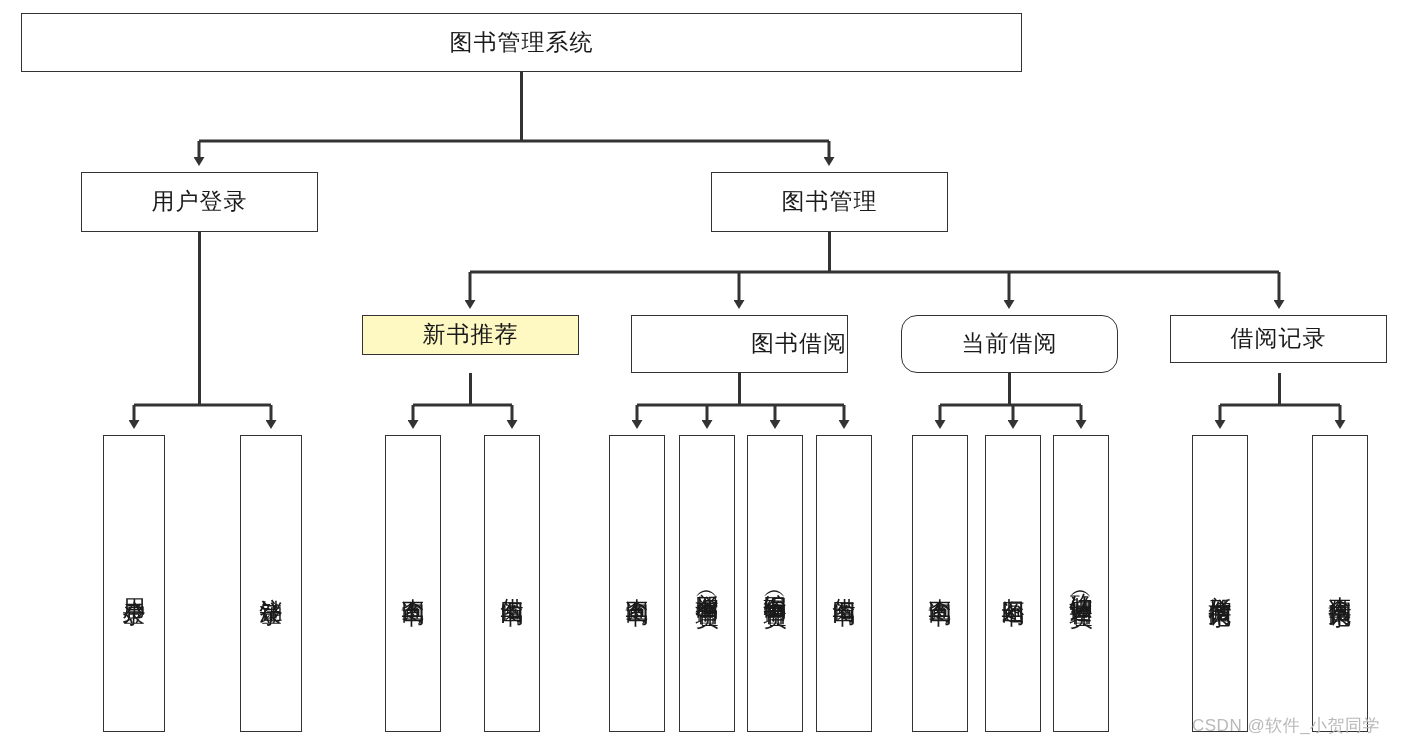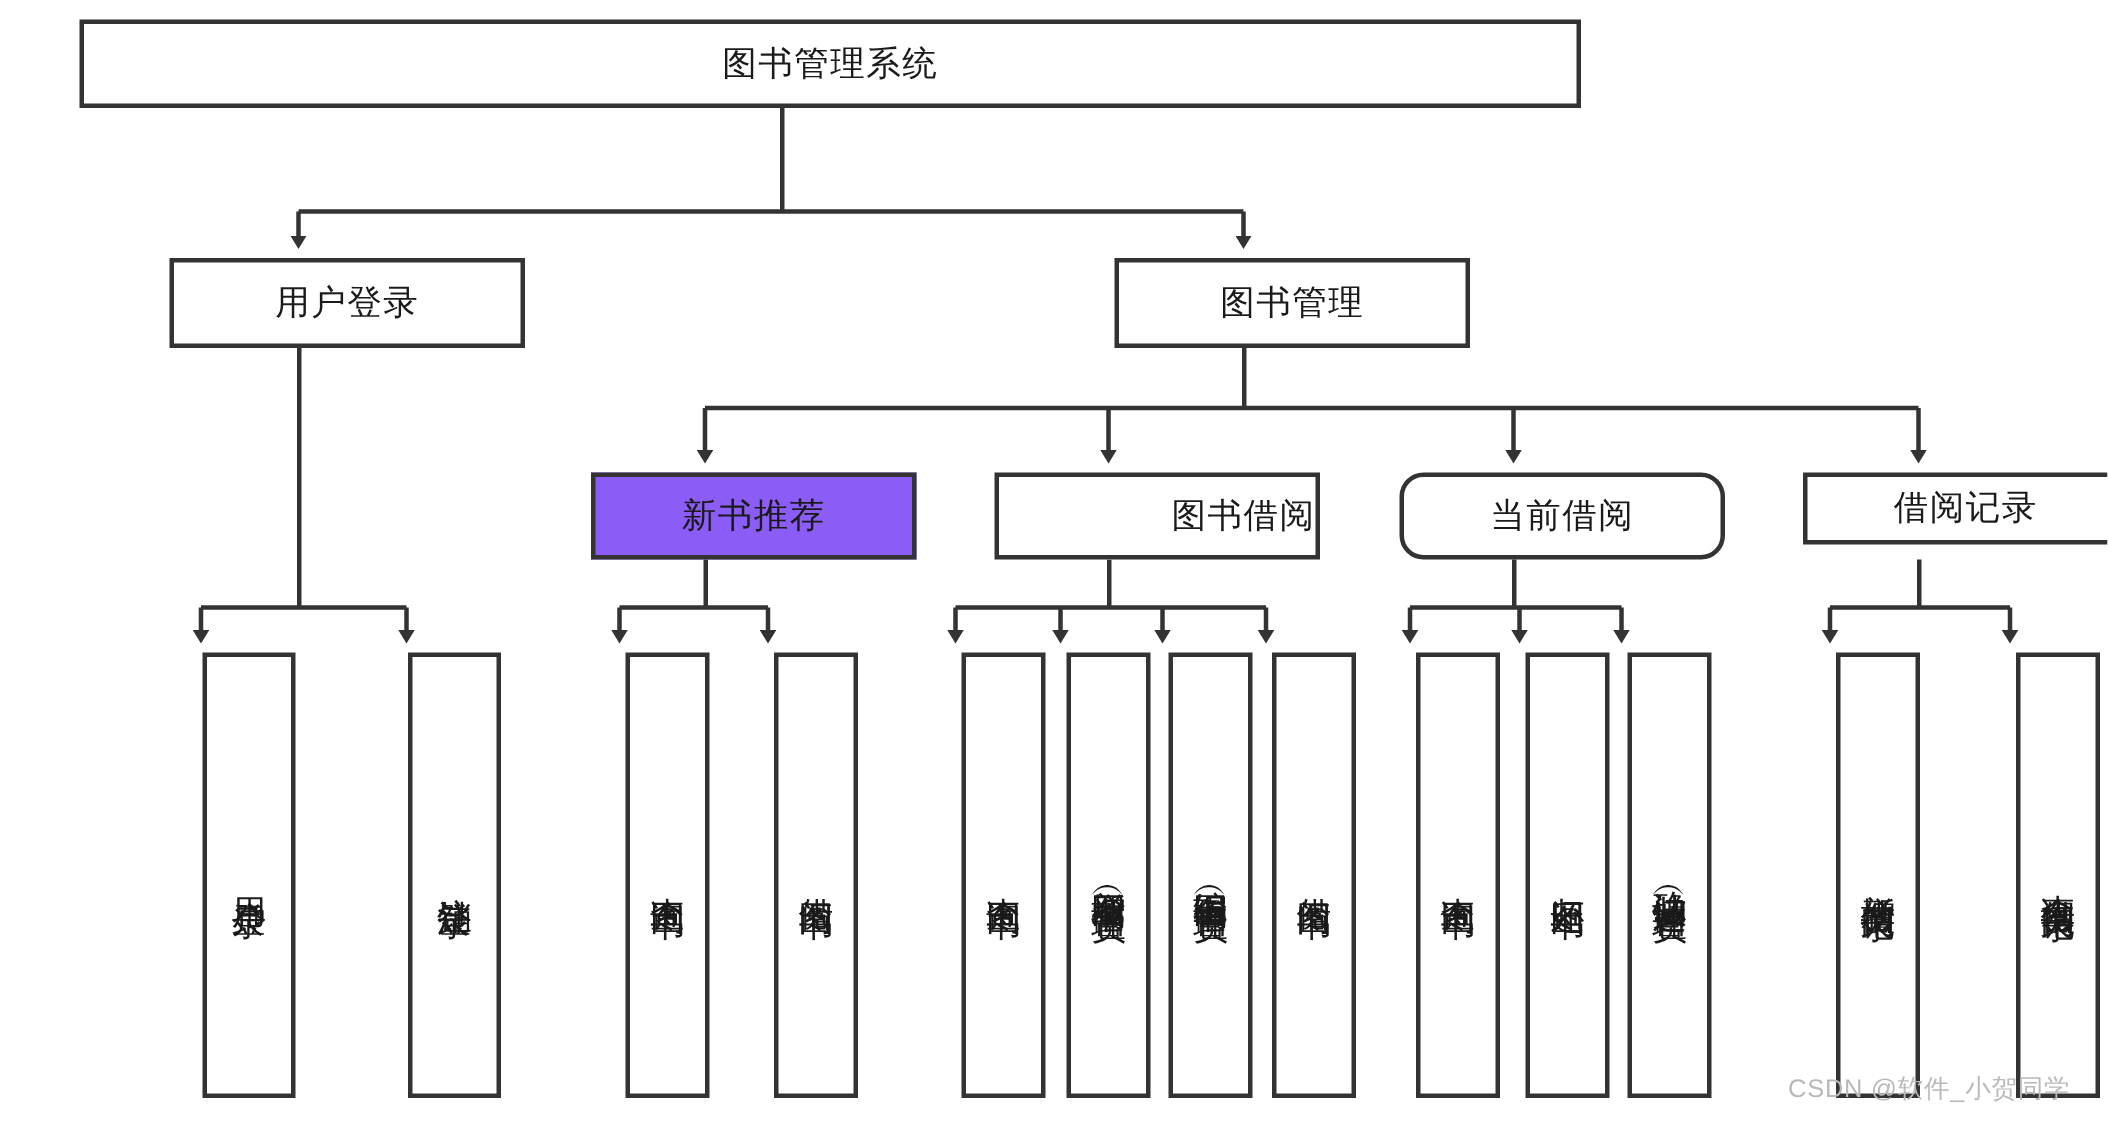--- a/index.html
+++ b/index.html
@@ -22,26 +22,25 @@
     left: 0;
     top: 0;
     width: 1405px;
     height: 747px;
     pointer-events: none;
   }
   .node {
     position: absolute;
     box-sizing: border-box;
     background: #ffffff;
-    border: 3px solid #6d28d9;
+    border: 1px solid #6d28d9;
     display: flex;
     align-items: center;
     justify-content: center;
     color: #1a1a1a;
-    margin-left: 32px;
   }
   .node.horiz {
     font-size: 23px;
     letter-spacing: 1px;
     line-height: 1.2;
   }
   .node.vert {
     writing-mode: vertical-rl;
     text-orientation: upright;
     font-size: 23px;
@@ -123,21 +122,21 @@
     <span>图书管理系统</span>
   </div>
 
   <div class="node horiz" id="node-l2-0" style="left: 81px; top: 172px; width: 237px; height: 60px; border-color: rgb(51, 51, 51); background: rgb(255, 255, 255); color: rgb(26, 26, 26);">
     <span>用户登录</span>
   </div>
   <div class="node horiz" id="node-l2-1" style="left: 711px; top: 172px; width: 237px; height: 60px; border-color: rgb(51, 51, 51); background: rgb(255, 255, 255); color: rgb(26, 26, 26);">
     <span>图书管理</span>
   </div>
 
-  <div class="node horiz" id="node-l3-0" style="left: 362px; top: 315px; width: 217px; height: 58px; border-color: rgb(51, 51, 51); background: #8b5cf6; color: rgb(26, 26, 26);">
+  <div class="node horiz" id="node-l3-0" style="left: 362px; top: 315px; width: 217px; height: 40px; border-color: rgb(51, 51, 51); background: #fef9c3; color: rgb(26, 26, 26);">
     <span>新书推荐</span>
   </div>
   <div class="node horiz" id="node-l3-1" style="left: 631px; top: 315px; width: 217px; height: 58px; border-color: rgb(51, 51, 51); background: rgb(255, 255, 255); color: rgb(26, 26, 26); justify-content: flex-end;">
     <span>图书借阅</span>
   </div>
   <div class="node horiz" id="node-l3-2" style="left: 901px; top: 315px; width: 217px; height: 58px; border-color: rgb(51, 51, 51); background: rgb(255, 255, 255); color: rgb(26, 26, 26); border-radius: 16px;">
     <span>当前借阅</span>
   </div>
   <div class="node horiz" id="node-l3-3" style="left: 1170px; top: 315px; width: 217px; height: 48px; border-color: rgb(51, 51, 51); background: rgb(255, 255, 255); color: rgb(26, 26, 26);">
     <span>借阅记录</span>

